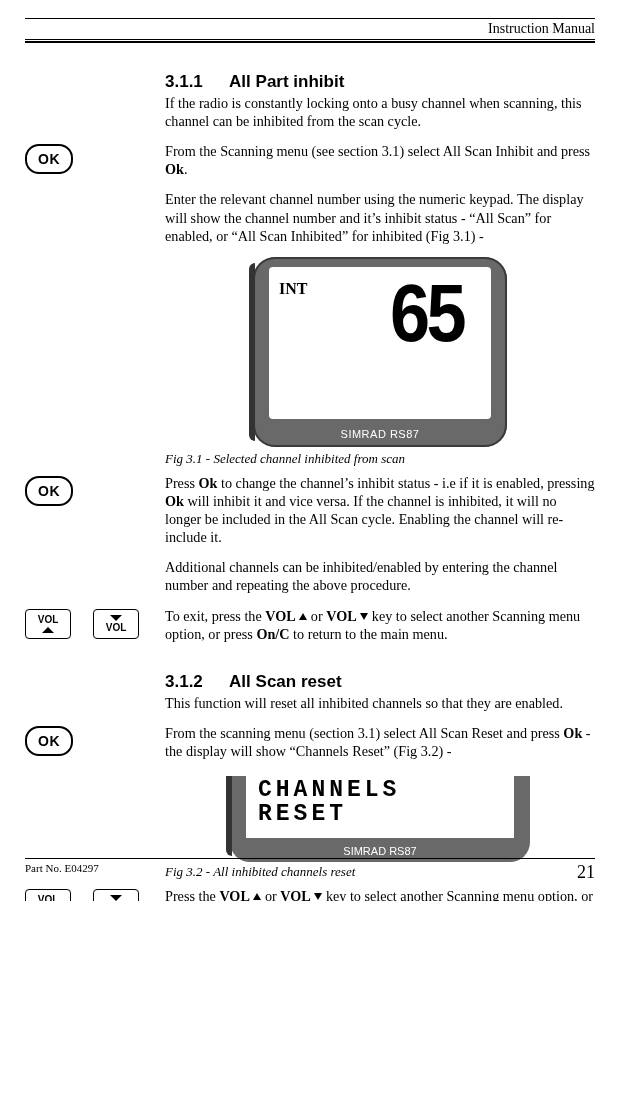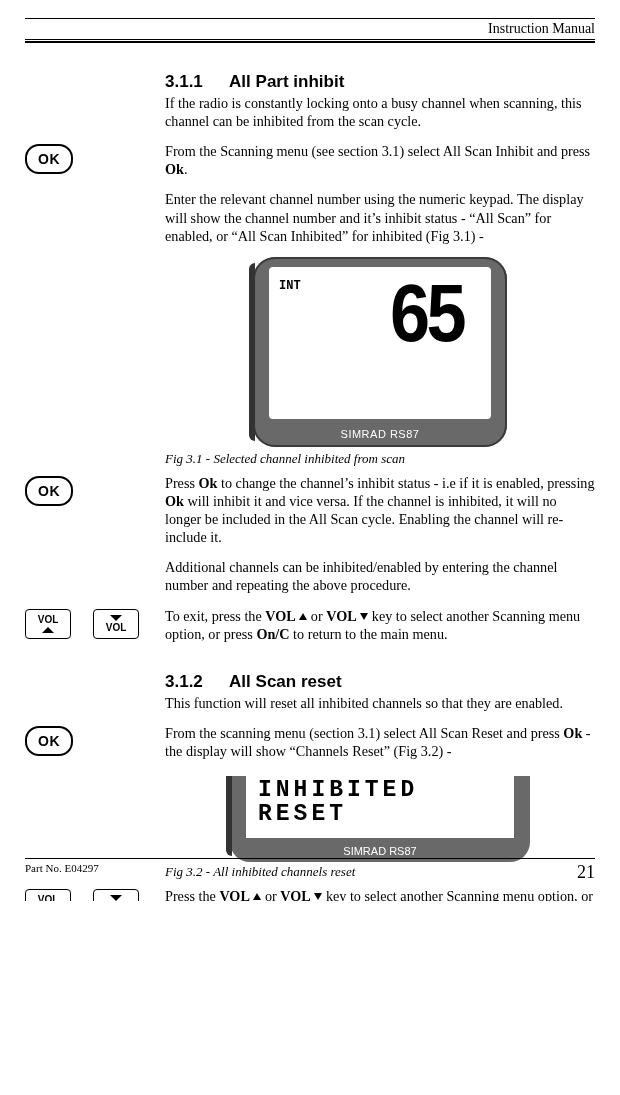--- a/index.html
+++ b/index.html
@@ -165,23 +165,23 @@
     left: 0; right: 0; bottom: 6px;
     text-align: center;
     color: #fff;
     font-family: Arial, Helvetica, sans-serif;
     font-size: 11px;
     letter-spacing: 0.5px;
   }
   .lcd-int {
     position: absolute;
     top: 12px; left: 10px;
-    font-family: Liberation Mono, monospace;
-    font-weight: bold;
-    font-size: 12px;
+    font-family: Liberation Serif, serif;
+    font-weight: bold;
+    font-size: 16px;
   }
   .lcd-bignum {
     position: absolute;
     top: -6px; right: 28px;
     font-family: "Arial Black", Arial, sans-serif;
     font-size: 82px;
     font-weight: 900;
     letter-spacing: -4px;
     transform: scaleX(0.88);
     transform-origin: right top;
@@ -354,21 +354,21 @@
         </p>
       </div>
     </div>
 
     <div class="row">
       <div class="iconcol"></div>
       <div class="bodycol">
         <div class="lcd2-wrap">
           <div class="lcd2-frame">
             <div class="lcd2-screen">
-              <div class="lcd2-lines"><span>INHIBITED</span>
+              <div class="lcd2-lines"><span>CHANNELS</span>
 <span>RESET</span></div>
             </div>
             <div class="lcd2-brand">SIMRAD RS87</div>
           </div>
         </div>
         <div class="caption">Fig 3.2 - All inhibited channels reset</div>
       </div>
     </div>
 
     <div class="row">

